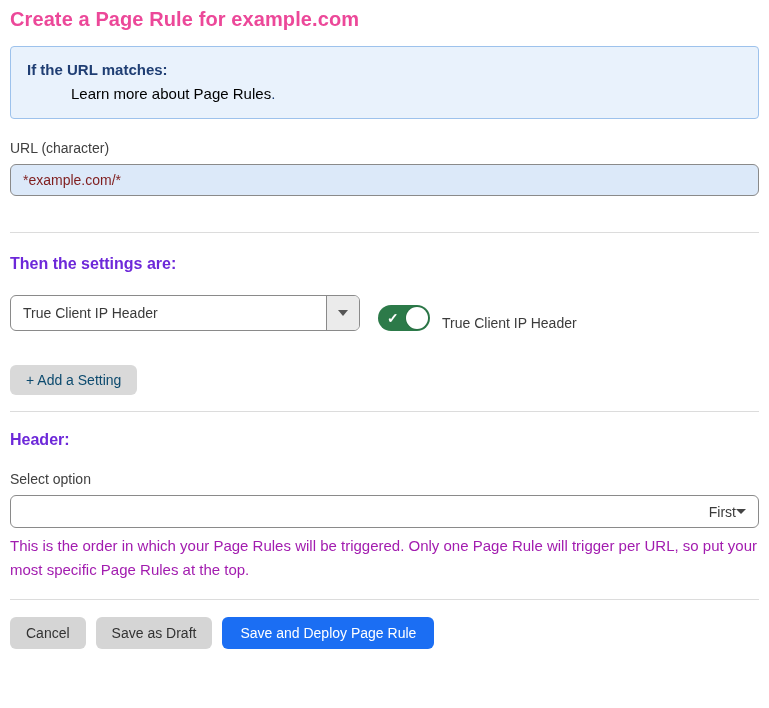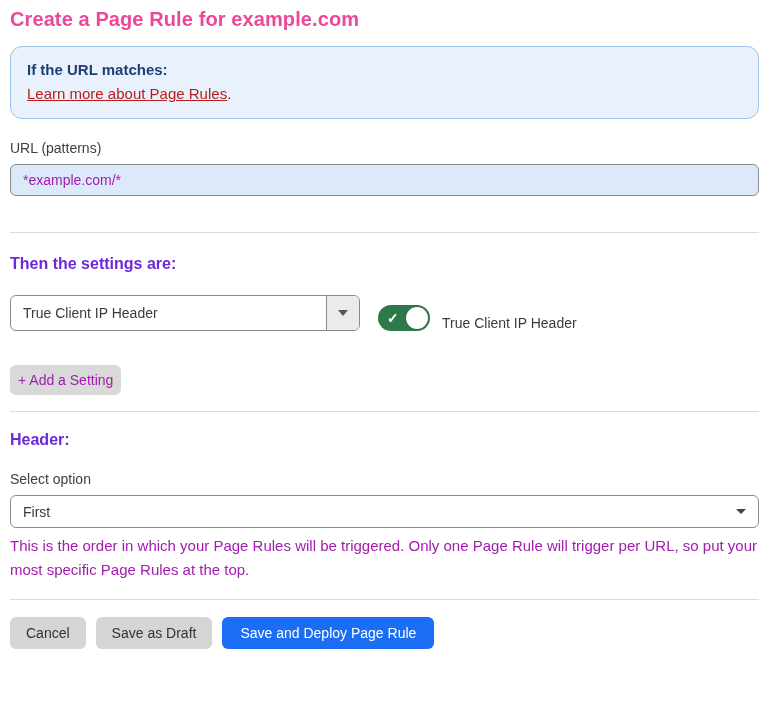--- a/index.html
+++ b/index.html
@@ -18,50 +18,50 @@
   .page-title {
     font-size: 20px;
     font-weight: bold;
     color: #ec4899;
     letter-spacing: 0.1px;
     margin-bottom: 15px;
   }
   .info-box {
     background: #e9f2fc;
     border: 1px solid #9dc2ec;
-    border-radius: 12px;
+    border-radius: 4px;
     padding: 11px 16px 12px 16px;
     font-size: 15px;
     line-height: 24px;
     color: #1f3e73;
     margin-bottom: 21px;
   }
   .info-box .info-heading {
     font-weight: bold;
   }
   .info-link {
-    color: #b91c1c;
-    text-decoration: underline;
-    cursor: pointer;
+    color: #000000;
+    cursor: pointer;
+    margin-left: 44px;
   }
   .field-label {
     font-size: 14px;
     color: #404040;
     margin-bottom: 8px;
   }
   .url-input {
     display: block;
     width: 100%;
     height: 32px;
     background: #dce9f9;
     border: 1px solid #8a8a8a;
     border-radius: 6px;
     padding: 0 12px;
     font-size: 14px;
-    color: #a21caf;
+    color: #7f1d1d;
     font-family: "Liberation Sans", sans-serif;
     outline: none;
   }
   .divider {
     border: none;
     border-top: 1px solid #dcdcdc;
     height: 0;
   }
   .divider-1 { margin: 36px 0 22px 0; }
   .divider-2 { margin: 16px 0 19px 0; }
@@ -154,37 +154,37 @@
     cursor: pointer;
     padding: 8px 16px;
     line-height: 16px;
   }
   .btn-gray {
     background: #d5d5d5;
     color: #333333;
   }
   .btn-add {
     background: #d9d9d9;
-    color: #a21caf;
-    padding: 7px 8px;
+    color: #0c4a6e;
+    padding: 7px 16px;
   }
   .btn-blue {
     background: #1b6ef3;
     color: #ffffff;
     padding: 8px 18px;
   }
   .order-select {
     width: 100%;
     height: 33px;
     background: #ffffff;
     border: 1px solid #8a8a8a;
     border-radius: 6px;
     display: flex;
     align-items: center;
-    justify-content: space-between;
+    justify-content: flex-end;
     padding: 4px 12px;
     cursor: pointer;
   }
   .order-select-value {
     font-size: 14px;
     color: #3a3a3a;
   }
   .order-select .caret-down {
     border-left-width: 5px;
     border-right-width: 5px;
@@ -210,21 +210,21 @@
 
   <h1 class="page-title">Create a Page Rule for example.com</h1>
 
   <div class="info-box">
     <div class="info-heading">If the URL matches:</div>
     <div>
       <a class="info-link">Learn more about Page Rules</a><span>.</span>
     </div>
   </div>
 
-  <div class="field-label">URL (patterns)</div>
+  <div class="field-label">URL (character)</div>
   <input class="url-input" type="text" value="*example.com/*" style="">
 
   <hr class="divider divider-1">
 
   <div class="section-heading">Then the settings are:</div>
 
 
   <div class="setting-row">
     <div class="setting-select">
       <div class="setting-select-value">True Client IP Header</div>

